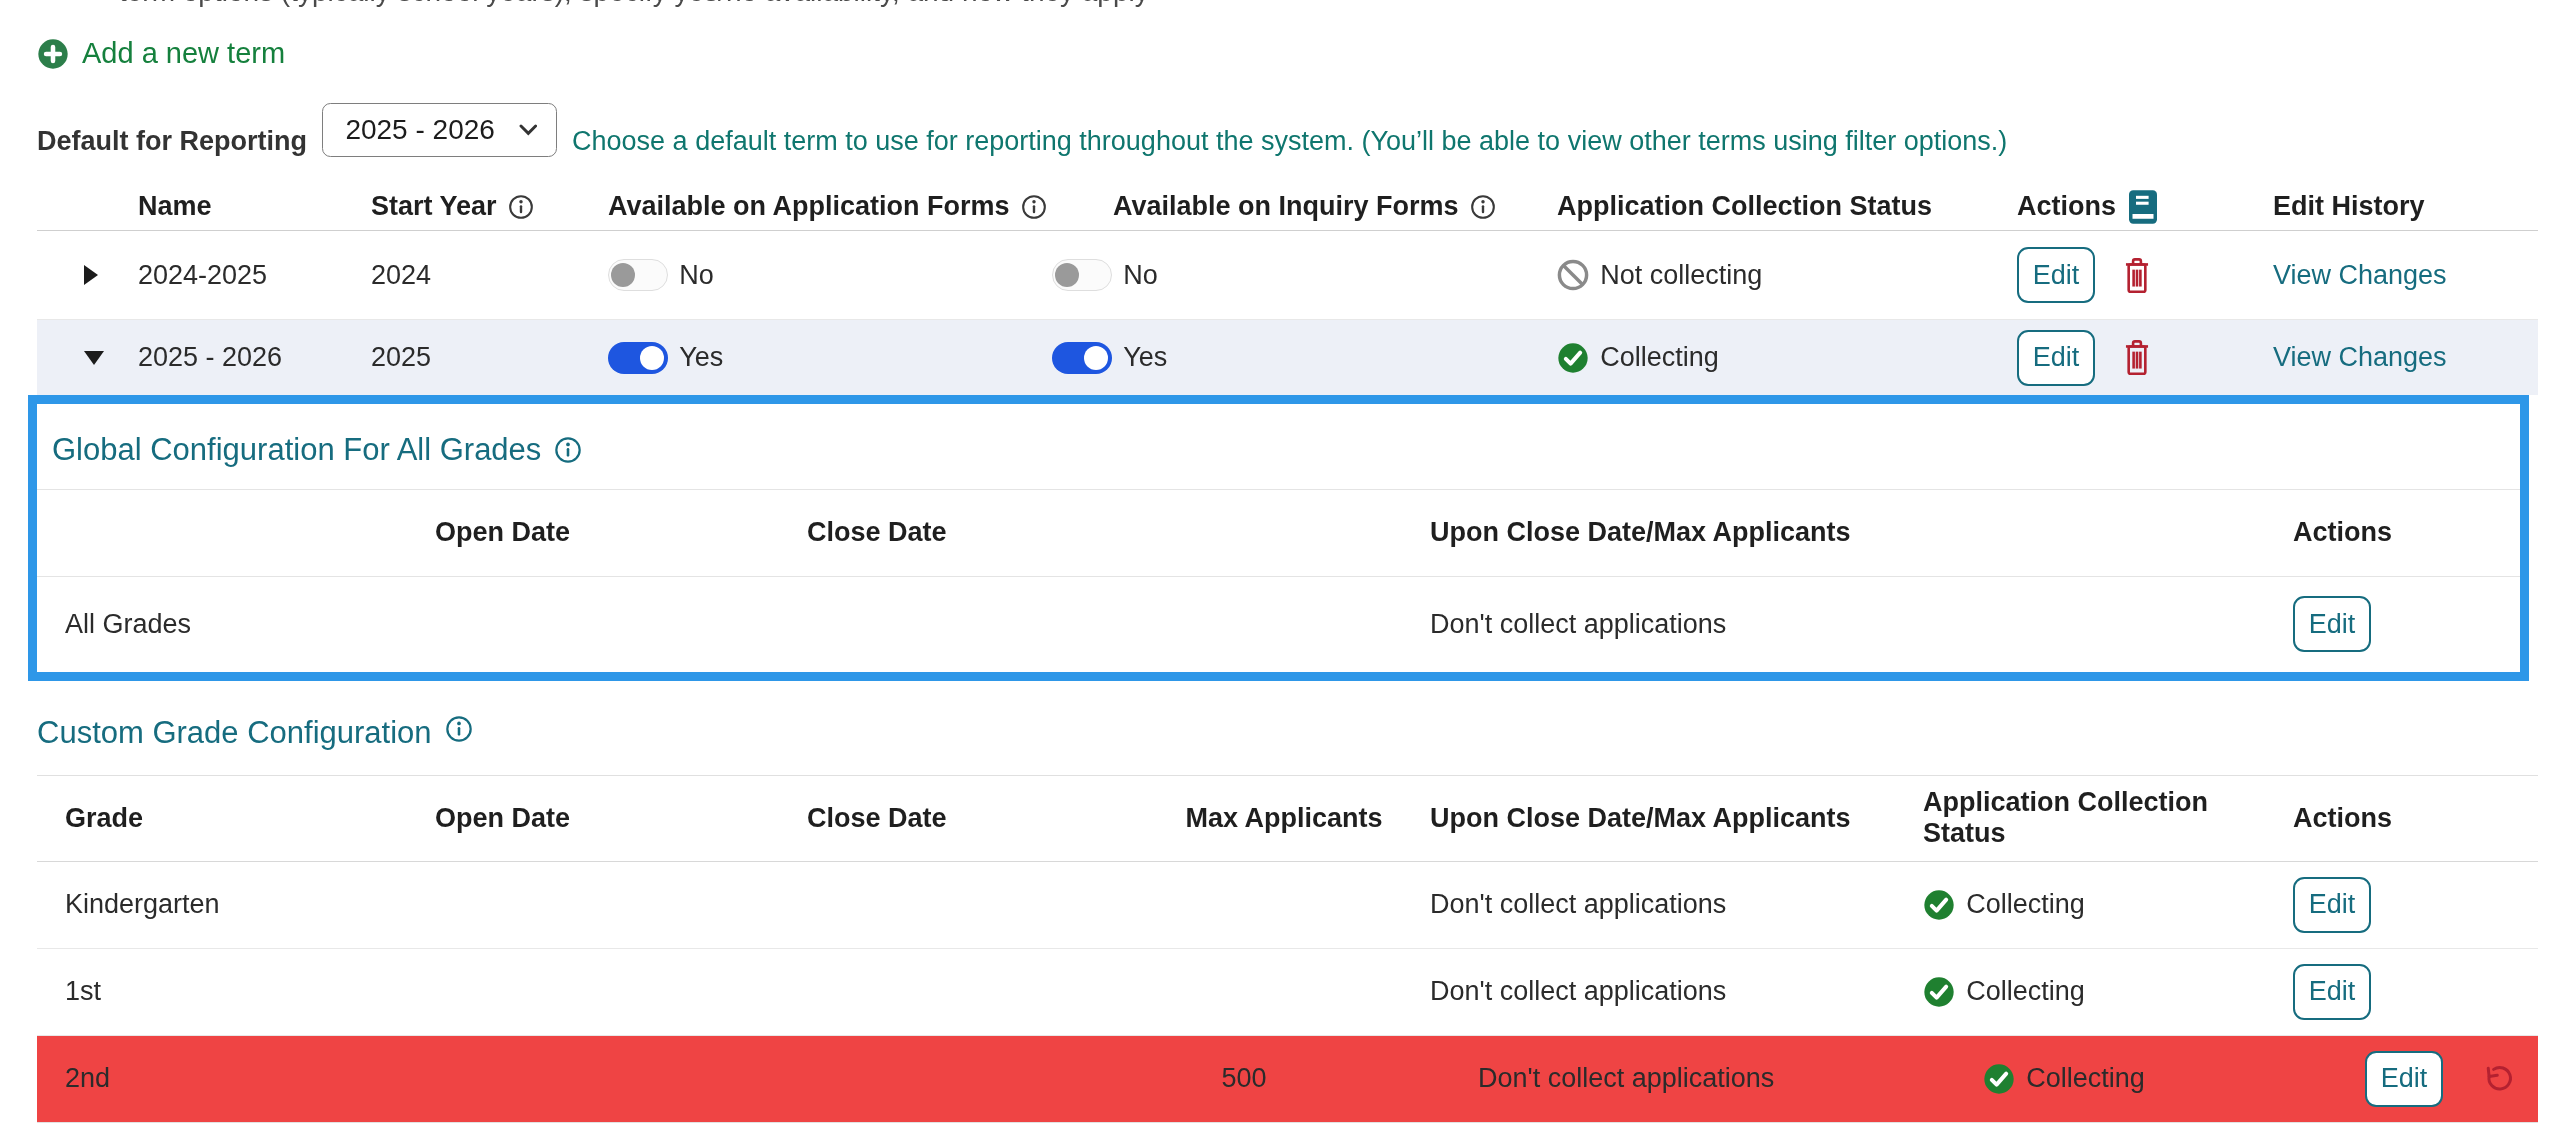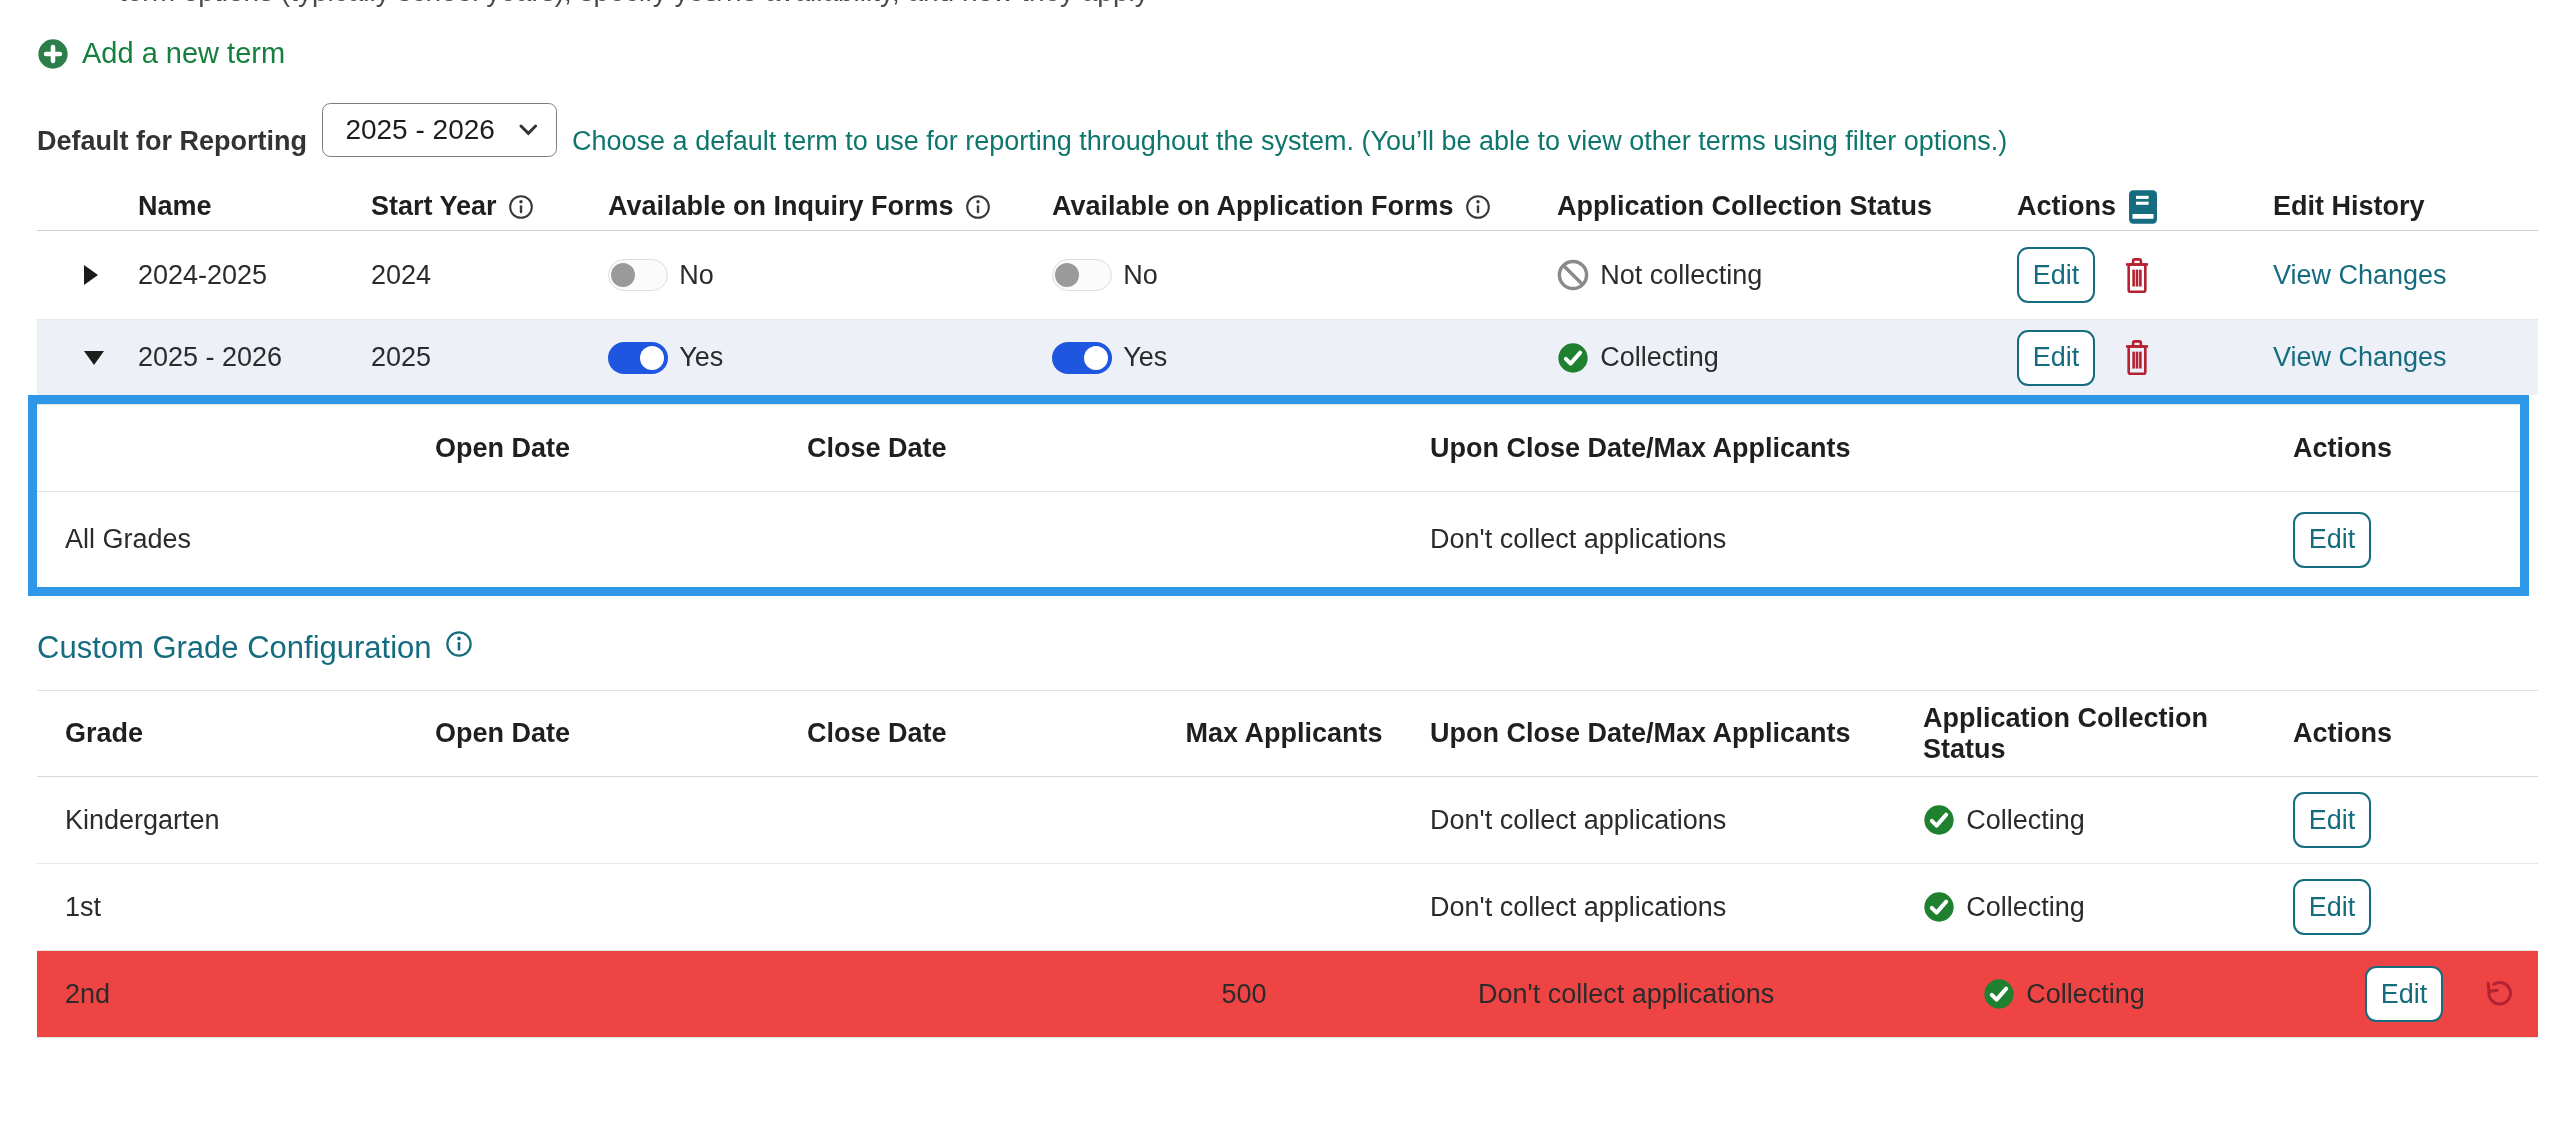--- a/index.html
+++ b/index.html
@@ -127,32 +127,32 @@
     <div class="cell c-year">
       <span>Start Year</span>
       <span class="info">
         <svg width="26" height="26" viewBox="0 0 24 24">
             <circle cx="12" cy="12" r="10" fill="none" stroke="currentColor" stroke-width="1.9"></circle>
             <circle cx="12" cy="7.2" r="1.6" fill="currentColor"></circle>
             <rect x="10.9" y="10.3" width="2.2" height="7.4" rx="1.1" fill="currentColor"></rect>
           </svg>
       </span>
     </div>
-    <div class="cell c-inq">
-      <span>Available on Inquiry Forms</span>
+    <div class="cell c-app">
+      <span>Available on Application Forms</span>
       <span class="info">
         <svg width="26" height="26" viewBox="0 0 24 24">
             <circle cx="12" cy="12" r="10" fill="none" stroke="currentColor" stroke-width="1.9"></circle>
             <circle cx="12" cy="7.2" r="1.6" fill="currentColor"></circle>
             <rect x="10.9" y="10.3" width="2.2" height="7.4" rx="1.1" fill="currentColor"></rect>
           </svg>
       </span>
     </div>
-    <div class="cell c-app">
-      <span>Available on Application Forms</span>
+    <div class="cell c-inq">
+      <span>Available on Inquiry Forms</span>
       <span class="info">
         <svg width="26" height="26" viewBox="0 0 24 24">
             <circle cx="12" cy="12" r="10" fill="none" stroke="currentColor" stroke-width="1.9"></circle>
             <circle cx="12" cy="7.2" r="1.6" fill="currentColor"></circle>
             <rect x="10.9" y="10.3" width="2.2" height="7.4" rx="1.1" fill="currentColor"></rect>
           </svg>
       </span>
     </div>
     <div class="cell c-stat">Application Collection Status</div>
     <div class="cell c-act" style="gap:13px;">
@@ -259,20 +259,30 @@
       </button>
     </div>
     <div class="cell c-hist">
         <a class="link">View Changes</a>
       </div>
   </div>
 </div>
 
 
 <div class="panel">
+  <div class="panel-title">
+    <span>Global Configuration For All Grades</span>
+    <span class="info">
+      <svg width="28" height="28" viewBox="0 0 24 24">
+          <circle cx="12" cy="12" r="10" fill="none" stroke="currentColor" stroke-width="1.9"></circle>
+          <circle cx="12" cy="7.2" r="1.6" fill="currentColor"></circle>
+          <rect x="10.9" y="10.3" width="2.2" height="7.4" rx="1.1" fill="currentColor"></rect>
+        </svg>
+    </span>
+  </div>
   <div class="divider"></div>
   <div class="trow thead g-head">
     <div class="cell gc-label"></div>
     <div class="cell gc-open">Open Date</div>
     <div class="cell gc-close">Close Date</div>
     <div class="cell gc-upon">Upon Close Date/Max Applicants</div>
     <div class="cell gc-act">Actions</div>
   </div>
   <div class="divider"></div>
   <div class="trow g-row">

